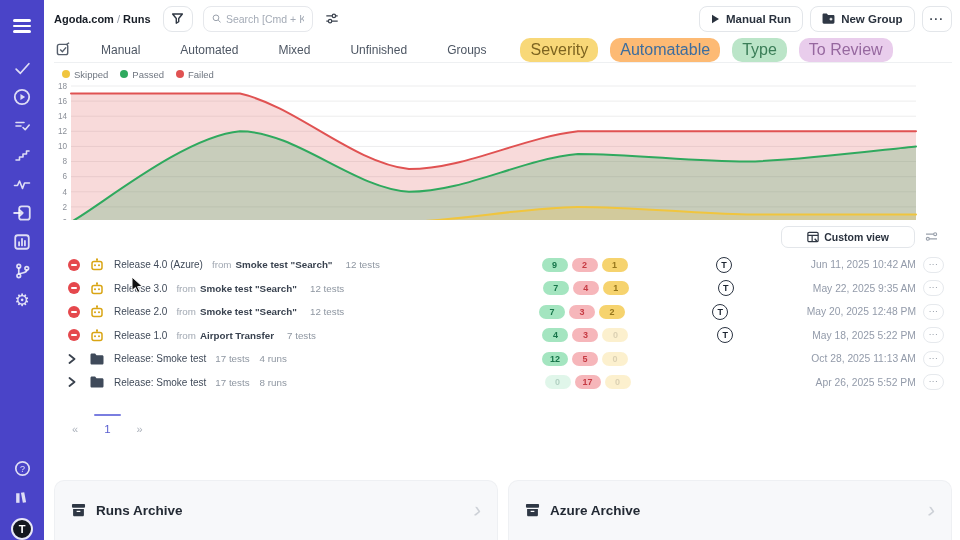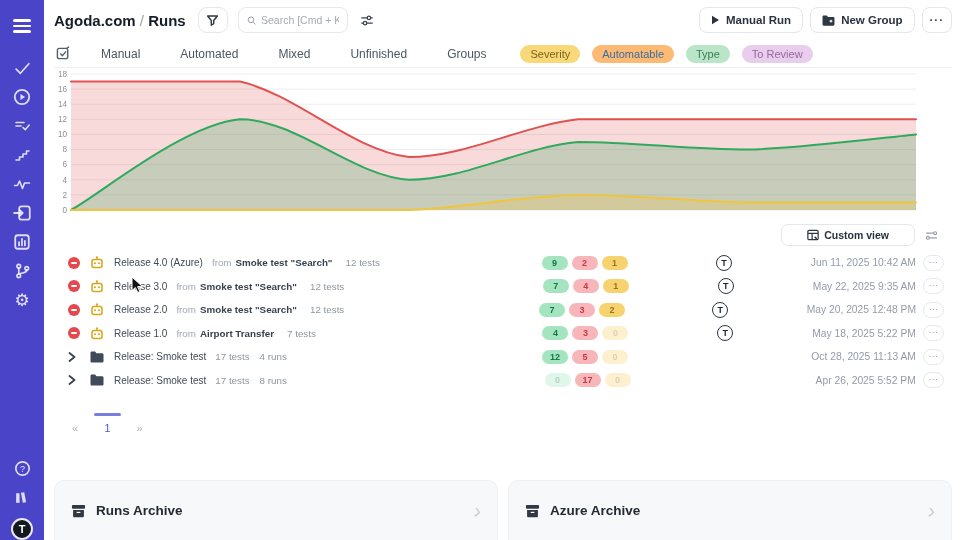--- a/index.html
+++ b/index.html
@@ -19,42 +19,42 @@
   .sb-gap { flex:1; }
   .gear-glyph { font-size:17px; color:rgba(255,255,255,.85); line-height:1; }
   .sb-avatar { width:22px; height:22px; border-radius:50%; background:#14181f; color:#fff;
     font-size:11px; font-weight:bold; display:flex; align-items:center; justify-content:center;
     border:2px solid #e8e8f8; margin-top:6px; }
 
   
   .main { flex:1; display:flex; flex-direction:column; padding:0 8px 0 10px; min-width:0; }
 
   .topbar { height:44px; display:flex; align-items:center; }
-  .crumb { font-size:15px; color:#9aa1ac; white-space:nowrap; }
+  .crumb { font-size:11px; color:#9aa1ac; white-space:nowrap; }
   .crumb b { color:#171d26; font-weight:700; }
   .icon-btn { border:1px solid #e3e6ea; background:#fff; border-radius:9px; width:30px; height:26px;
     display:flex; align-items:center; justify-content:center; margin-left:12px; cursor:pointer; }
   .search { margin-left:10px; width:110px; height:26px; border:1px solid #e6e8ec; border-radius:8px;
     display:flex; align-items:center; padding:0 8px; gap:5px; }
   .search input { border:none; outline:none; width:100%; font-size:10.5px; color:#394150;
     font-family:inherit; background:transparent; }
   .search input::placeholder { color:#a4abb6; }
   .plain-icon { margin-left:12px; display:flex; align-items:center; }
   .tb-right { margin-left:auto; display:flex; align-items:center; gap:7px; }
   .btn { display:flex; align-items:center; gap:6px; border:1px solid #e3e6ea; background:#fff;
     border-radius:8px; height:26px; padding:0 11px; font-size:11.5px; font-weight:600;
     color:#2a323e; cursor:pointer; font-family:inherit; white-space:nowrap; }
   .btn-dots { padding:0 7px; font-weight:700; color:#3a424e; letter-spacing:1px; }
 
   
   .tabbar { height:30px; display:flex; align-items:center; border-bottom:1px solid #eef0f2; gap:0; }
   .tabbar .lead { margin:0 10px 0 2px; display:flex; }
   .tab { font-size:12px; color:#4d5663; padding:0 20px; cursor:pointer; white-space:nowrap; }
   .pillbar { display:flex; gap:12px; margin-left:14px; }
-  .pill { font-size:11px; padding:3px 10px; border-radius:10px; font-weight:500;
+  .pill { font-size:16px; padding:3px 10px; border-radius:10px; font-weight:500;
     cursor:pointer; white-space:nowrap; }
 
   
   .legend { display:flex; gap:12px; margin:5px 0 0 8px; height:14px; align-items:center; }
   .lg-item { display:flex; align-items:center; gap:4px; font-size:9.5px; color:#6f7680; }
   .lg-dot { width:8px; height:8px; border-radius:50%; display:inline-block; }
   #chart { display:block; margin-top:0; }
   .xlab { font-size:8.8px; fill:#5d646f; }
   .ylab { font-size:8.2px; fill:#8b9099; }
 
@@ -245,20 +245,34 @@
           <span class="tab">Groups</span>
         </nav>
       <div class="pillbar">
           <span class="pill" style="background: rgb(248, 216, 120); color: rgb(125, 100, 32);">Severity</span>
           <span class="pill" style="background: #fdba74; color: rgb(60, 109, 158);">Automatable</span>
           <span class="pill" style="background: rgb(187, 229, 200); color: rgb(58, 125, 87);">Type</span>
           <span class="pill" style="background: rgb(233, 205, 236); color: rgb(150, 104, 159);">To Review</span>
         </div>
     </div>
 
+    <div class="legend">
+        <span class="lg-item">
+          <span class="lg-dot" style="background: rgb(240, 197, 62);"></span>
+          <span>Skipped</span>
+        </span>
+        <span class="lg-item">
+          <span class="lg-dot" style="background: rgb(47, 169, 94);"></span>
+          <span>Passed</span>
+        </span>
+        <span class="lg-item">
+          <span class="lg-dot" style="background: rgb(224, 82, 82);"></span>
+          <span>Failed</span>
+        </span>
+      </div>
 
     <svg id="chart" width="896" height="164">
       <g id="grid">
           <line x1="17" x2="862" y1="142" y2="142" stroke="#ededee" stroke-width="1"></line>
           <line x1="17" x2="862" y1="126.88888888888889" y2="126.88888888888889" stroke="#ededee" stroke-width="1"></line>
           <line x1="17" x2="862" y1="111.77777777777777" y2="111.77777777777777" stroke="#ededee" stroke-width="1"></line>
           <line x1="17" x2="862" y1="96.66666666666667" y2="96.66666666666667" stroke="#ededee" stroke-width="1"></line>
           <line x1="17" x2="862" y1="81.55555555555556" y2="81.55555555555556" stroke="#ededee" stroke-width="1"></line>
           <line x1="17" x2="862" y1="66.44444444444444" y2="66.44444444444444" stroke="#ededee" stroke-width="1"></line>
           <line x1="17" x2="862" y1="51.33333333333334" y2="51.33333333333334" stroke="#ededee" stroke-width="1"></line>

